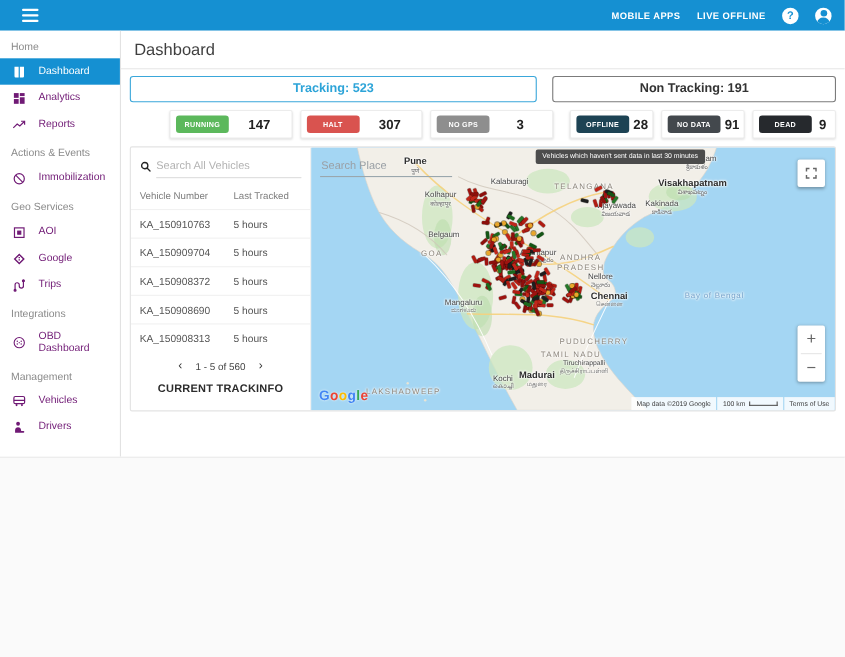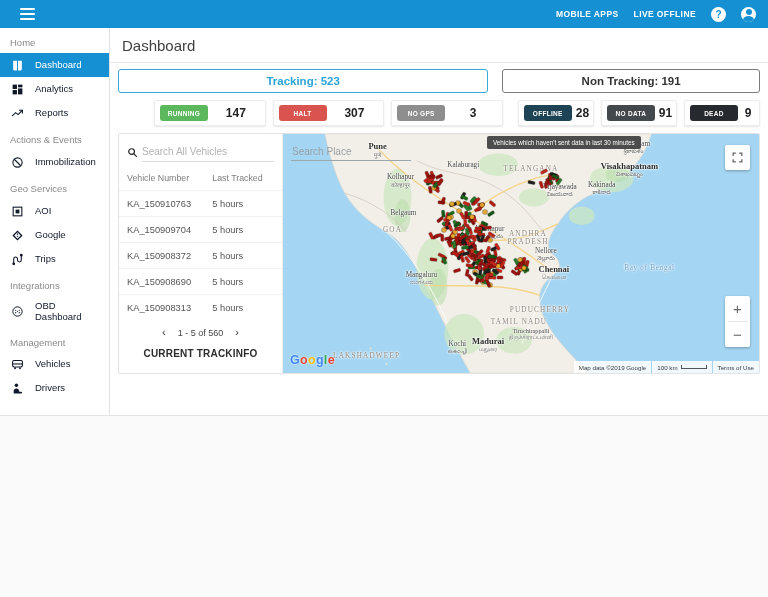--- a/index.html
+++ b/index.html
@@ -18,21 +18,21 @@
   .account-glyph { position: relative; width: 15px; height: 15px; border-radius: 50%; background: #fff; overflow: hidden; cursor: pointer; }
   .account-glyph::before { content:""; position:absolute; left:4.5px; top:2.5px; width:6px; height:6px; border-radius:50%; background:#1590d2; }
   .account-glyph::after  { content:""; position:absolute; left:2px;  top:9.5px; width:11px; height:8px; border-radius:50%; background:#1590d2; }
 
   
   .layout { display: flex; background: #fff; min-height: 345px; border-bottom: 1px solid #e3e3e3; align-items: stretch; }
 
   
   .sidebar { width: 110px; flex: none; border-right: 1px solid #e2e2e2; padding-bottom: 14px; background: #fff; }
   .side-header { font-size: 9.5px; color: #8a8a8a; padding: 9px 10px 5px; }
-  .side-item { display: flex; align-items: center; gap: 11px; padding: 5px 10px; cursor: pointer; color: #0f172a; }
+  .side-item { display: flex; align-items: center; gap: 11px; padding: 5px 10px; cursor: pointer; color: #701a75; }
   .side-item .lbl { font-size: 9.5px; line-height: 1.15; }
   .side-item .ic { width: 14px; height: 14px; flex: none; display: flex; align-items: center; justify-content: center; }
   .side-item .ic svg { width: 13px; height: 13px; }
   .side-item.active { background: #1590d2; color: #fff; }
 
   
   .main { flex: 1; display: flex; flex-direction: column; min-width: 0; background: #fff; }
   .title-row { padding: 9px 12px 7px; border-bottom: 1px solid #e8e8e8; }
   .page-title { font-size: 15px; color: #3f3f3f; }
 
@@ -72,21 +72,21 @@
                 font-size: 9px; color: #444; }
   .pg-chevron { cursor: pointer; font-size: 11px; color: #333; line-height: 1; }
   .panel-footer { text-align: center; font-size: 10px; font-weight: bold; color: #2c2c2c; padding: 6px 0; letter-spacing: .2px; }
 
   
   .map-wrap { position: relative; flex: 1; min-width: 0; background: #a4d6f3; overflow: hidden; }
   .map-base { position: absolute; inset: 0; width: 100%; height: 100%; }
   .map-labels, .map-markers { position: absolute; inset: 0; pointer-events: none; }
   .map-label { position: absolute; transform: translate(-50%,-50%); text-align: center; white-space: nowrap;
                color: #474747; font-size: 7.2px;
-               text-shadow: 0 0 2px #fff, 0 0 2px #fff, 0 0 3px #fff; font-family: Liberation Serif, serif; }
+               text-shadow: 0 0 2px #fff, 0 0 2px #fff, 0 0 3px #fff; }
   .map-label .s { display: block; font-size: 5.8px; color: #6b6b6b; font-weight: normal; letter-spacing: 0; }
   .map-label.city-bold { font-weight: bold; font-size: 8.5px; color: #2d2d2d; }
   .map-label.city-sm { font-size: 6.2px; }
   .map-label.region { color: #8d867c; letter-spacing: 1.2px; font-size: 7.2px; }
   .map-label.region-wrap { color: #8d867c; letter-spacing: 1.2px; font-size: 7.2px; white-space: normal; width: 62px; }
   .map-label.water { color: #72a1ca; letter-spacing: .7px; font-size: 7.2px; }
   .marker { position: absolute; width: 6.5px; height: 3px; border-radius: 1px; box-shadow: 0 0 0 .5px rgba(0,0,0,.28); }
   .marker.dot { width: 4px; height: 4px; border-radius: 50%; box-shadow: 0 0 0 .8px rgba(90,60,0,.55); }
 
   .map-tooltip { position: absolute; top: 2px; left: 204px; background: #4c4c4c; color: #fff; font-size: 6.3px;

